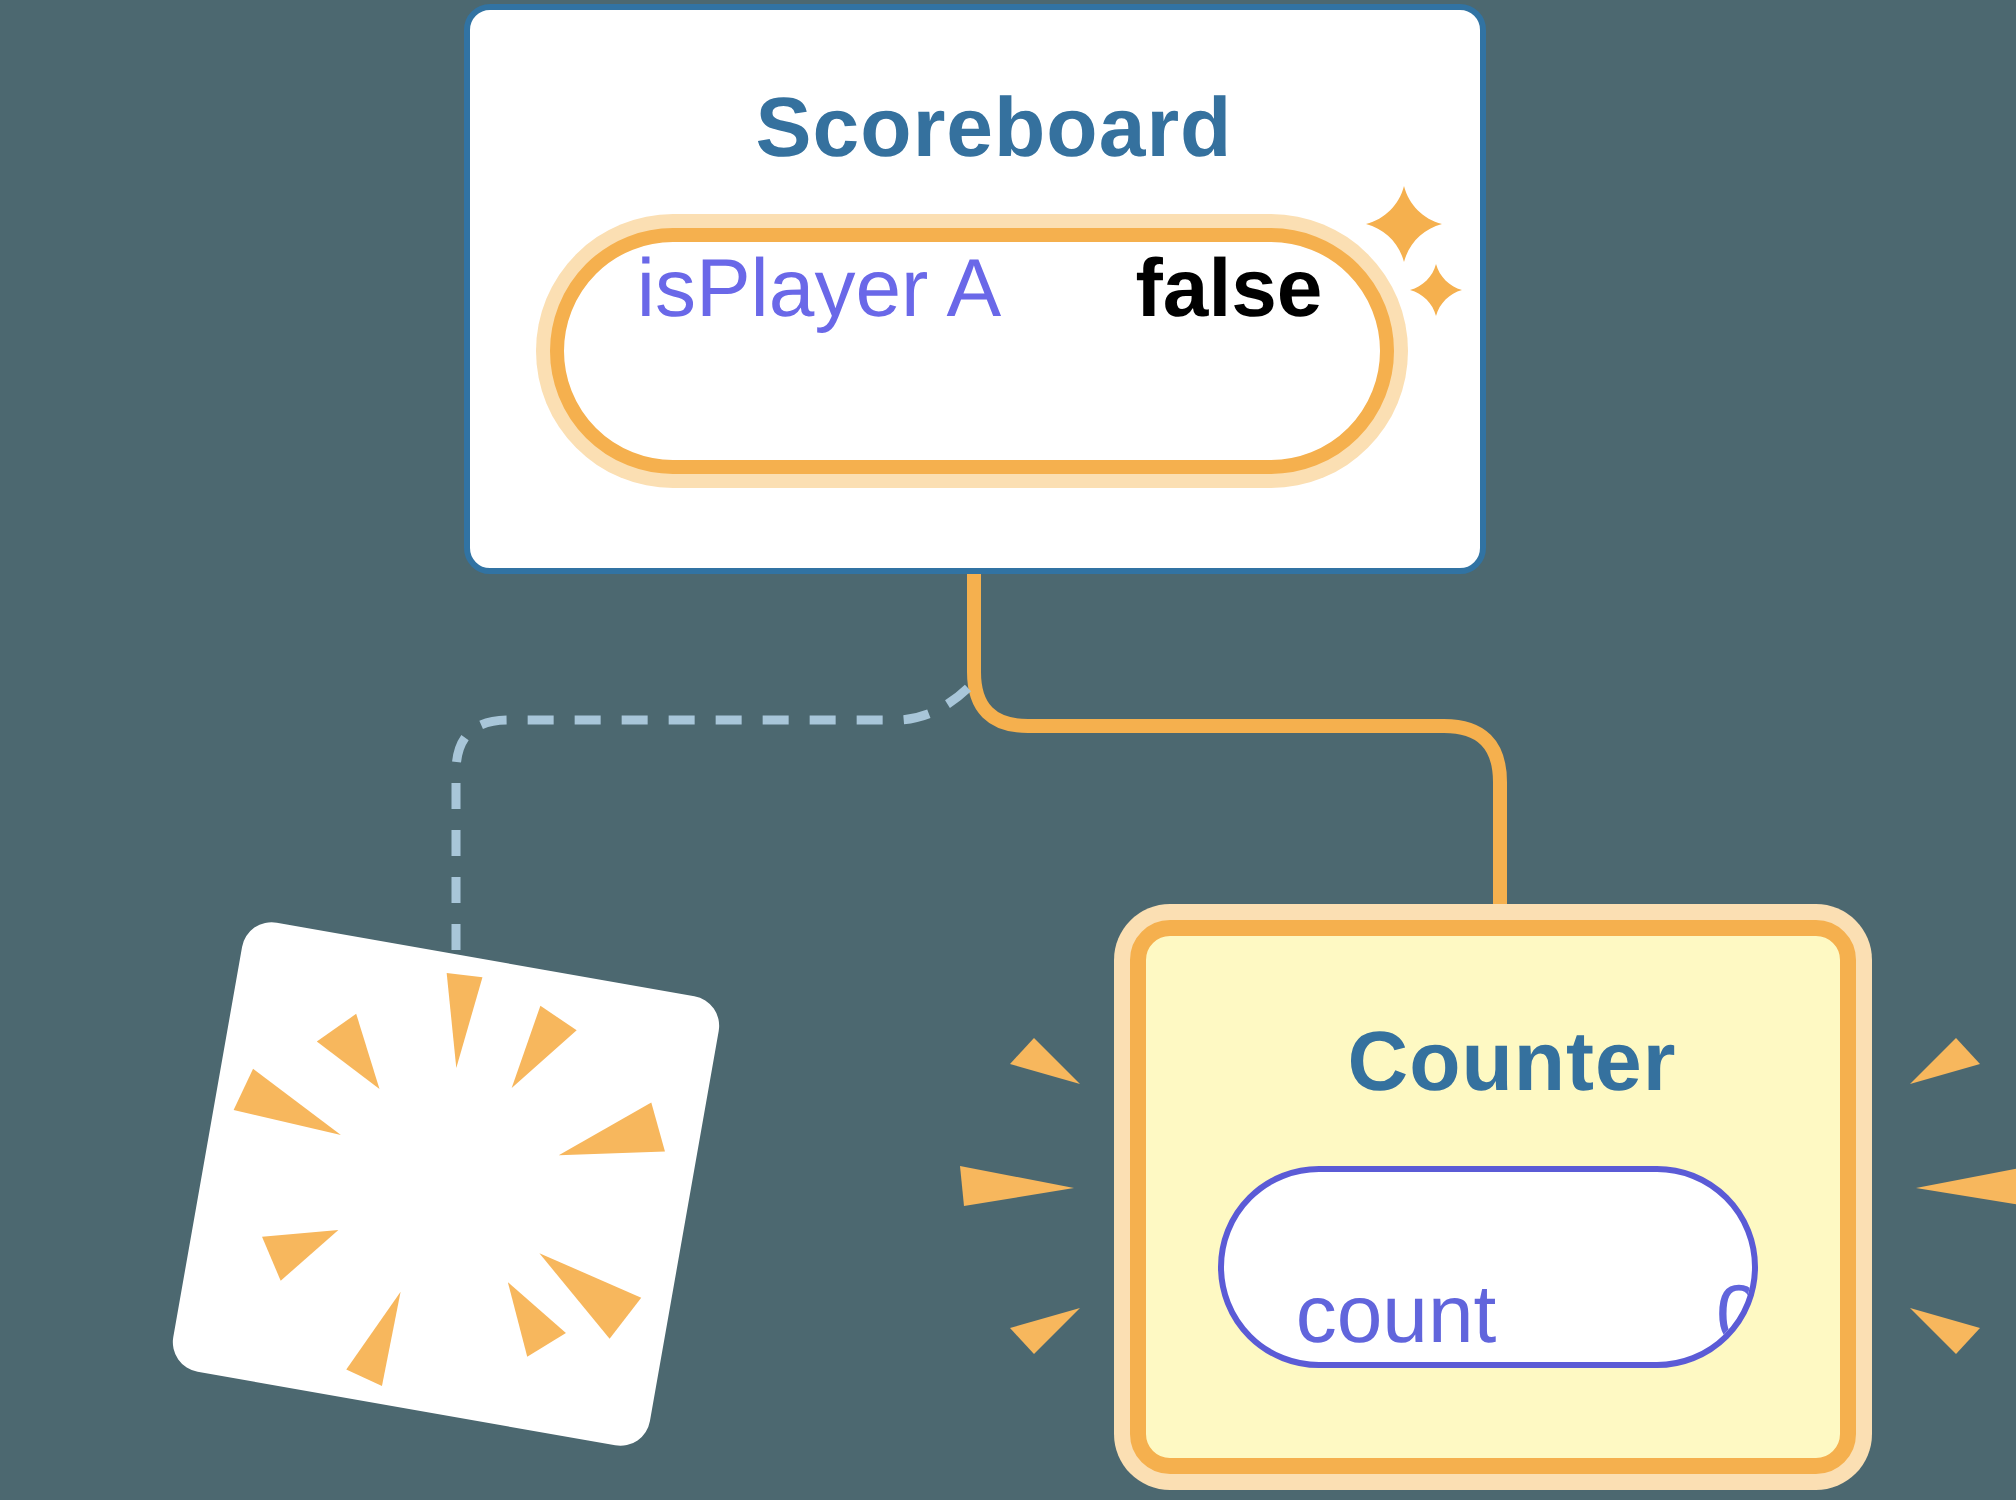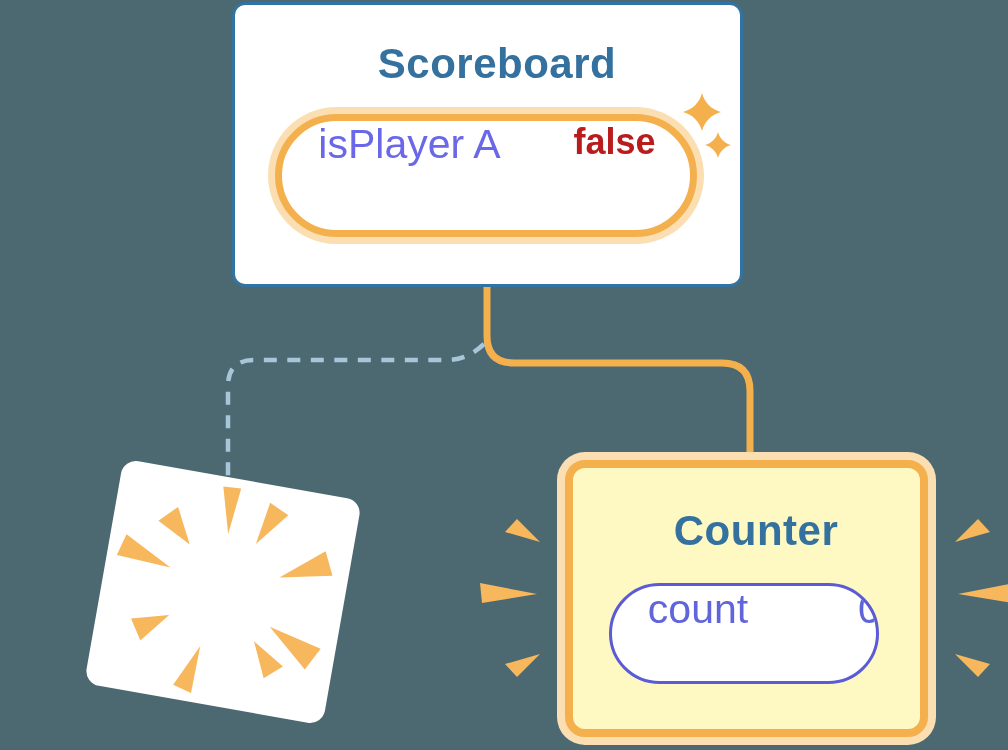--- a/index.html
+++ b/index.html
@@ -24,34 +24,34 @@
   .state-pill{
     position:absolute;left:40px;top:109px;width:422px;height:123px;
     box-sizing:border-box;background:#ffffff;
     border:7px solid #F5B04E;border-radius:999px;
     box-shadow:0 0 0 7px #FBDFB3;
     display:flex;align-items:flex-start;overflow:hidden;
   }
   .state-pill .cell{display:flex;align-items:center;justify-content:center;}
   .state-pill .cell.label{flex:0 0 255px;font-size:41px;color:#6A68E8;}
   .state-pill .divider{flex:0 0 2px;background:#F5B04E;}
-  .state-pill .cell.value{flex:1 1 auto;font-size:36px;font-weight:bold;color:#b91c1c;}
+  .state-pill .cell.value{flex:1 1 auto;font-size:41px;font-weight:bold;color:#000000;}
 
   
   .counter-card{
     position:absolute;left:565px;top:460px;width:363px;height:277px;
     box-sizing:border-box;background:#fef9c3;border:8px solid #F5B04E;
     border-radius:20px;box-shadow:0 0 0 8px #FBDFB3;z-index:1;
   }
   .counter-card .card-title{margin-top:40px;}
   .counter-pill{
     position:absolute;left:36px;top:115px;width:270px;height:101px;
     box-sizing:border-box;background:#ffffff;
     border:3px solid #5B5BD6;border-radius:999px;
-    display:flex;align-items:flex-start;overflow:hidden;gap:36px;
+    display:flex;align-items:flex-end;overflow:hidden;gap:36px;
   }
   .counter-pill .cell{display:flex;align-items:center;justify-content:center;}
   .counter-pill .cell.label{flex:0 0 172px;font-size:41px;color:#6165DC;}
   .counter-pill .divider{flex:0 0 2px;background:#5B5BD6;}
   .counter-pill .cell.value{flex:1 1 auto;font-size:41px;color:#6165DC;}
 
   
   .destroyed-card{
     position:absolute;left:102px;top:478px;width:242px;height:228px;
     background:#ffffff;border-radius:15px;z-index:1;

